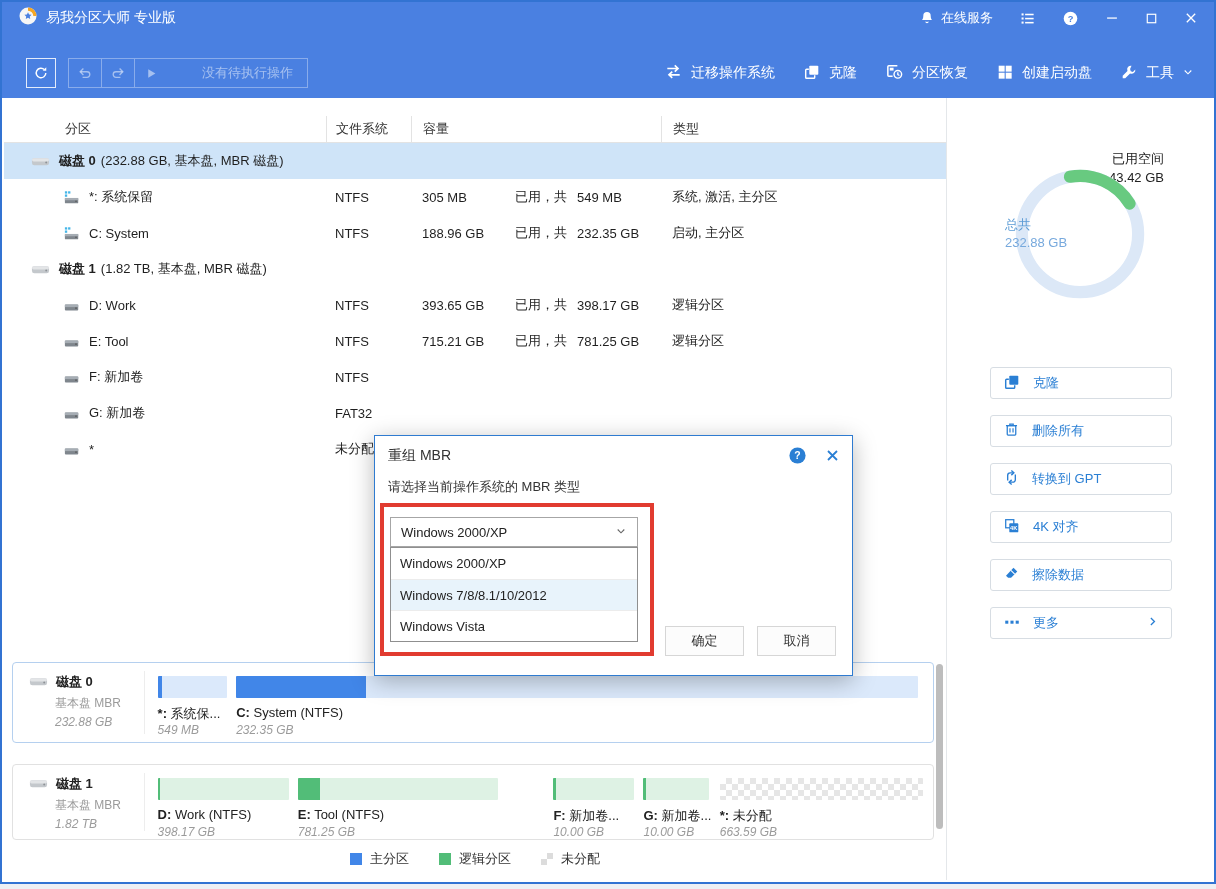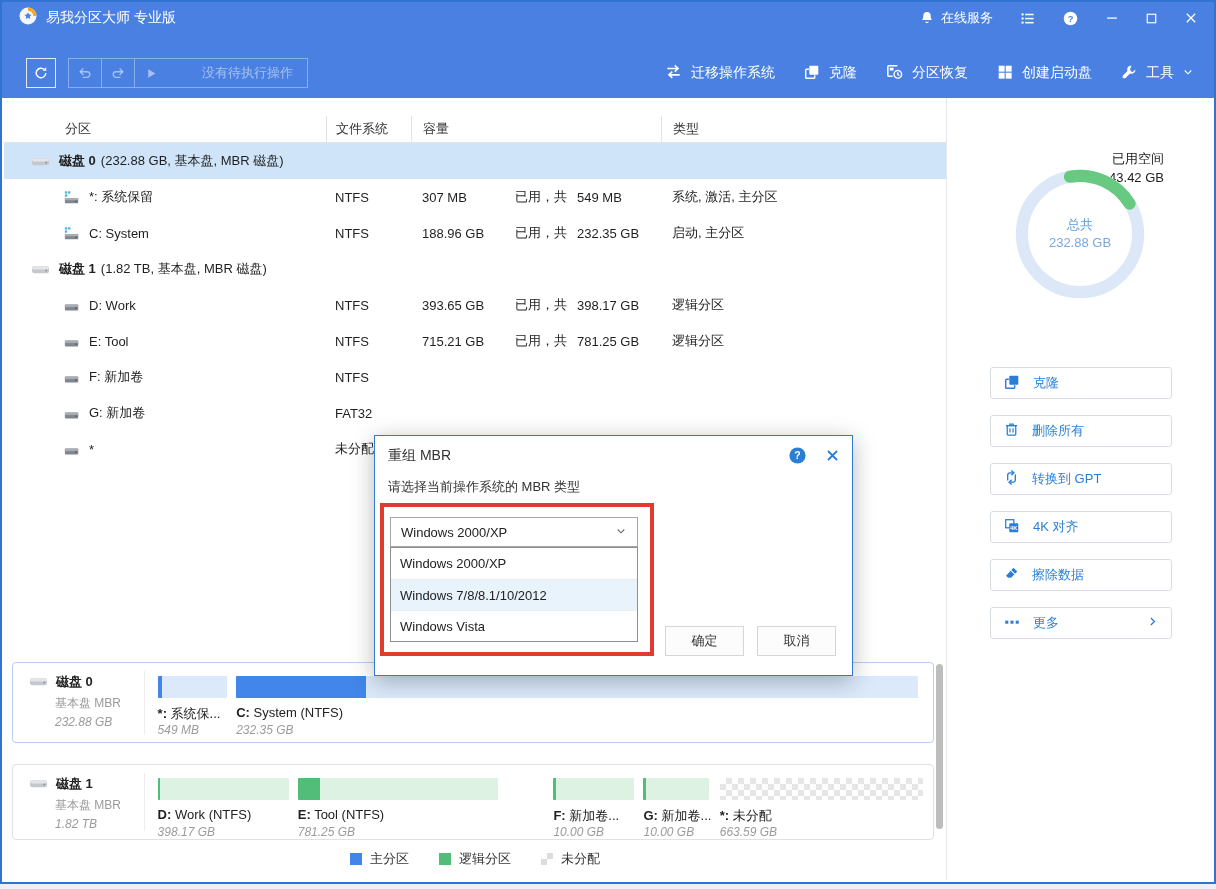--- a/index.html
+++ b/index.html
@@ -71,21 +71,21 @@
              display:flex; align-items:center; justify-content:center; font-size:13px; color:#333; }
   .btn-ok { left:290px; top:190px; }
   .btn-cancel { left:382px; top:190px; }
   .red-box { position:absolute; left:5px; top:67px; width:274px; height:153px;
              border:4px solid #e13b30; z-index:60; pointer-events:none; }
 
   
   .used-block { position:absolute; top:36px; right:48px; text-align:right; font-size:13px; color:#222; line-height:19px;margin-top:15px; }
   .donut-wrap { position:absolute; left:58px; top:61px; width:150px; height:150px; }
   .donut-center { position:absolute; inset:0; display:flex; flex-direction:column;
-                  align-items:center; justify-content:center; font-size:13px; line-height:18px; }
+                  justify-content:center; font-size:13px; line-height:18px; }
   .donut-center .t1 { color:#5b9bd5; }
   .donut-center .t2 { color:#77a9dd; }
   .side-btn { position:absolute; left:43px; width:182px; height:32px; border:1px solid #d7dde3;
               border-radius:3px; background:#fff; display:flex; align-items:center; gap:12px;
               padding:0 12px; font-size:13px; color:#2a7fd4; cursor:default; }
   .side-btn .chev-r { margin-left:auto; }
 
   
   .diskcard { position:absolute; left:8px; width:922px; background:#fff;
               border:1px solid #e1e1e1; border-radius:4px; }
@@ -289,21 +289,21 @@
                   </g>
                   <rect x="1" y="8.5" width="15" height="6" rx="1" fill="#7f868d"></rect>
                   <rect x="1" y="8.5" width="15" height="2.6" fill="#a6adb4"></rect>
                   <circle cx="13.5" cy="12.3" r=".9" fill="#555"></circle>
                 </svg>
               </span>
               <span>*: 系统保留</span>
             </div>
             <div class="rc2">NTFS</div>
             <div class="rc3">
-              <span class="cap-used">307 MB</span>
+              <span class="cap-used">305 MB</span>
               <span>已用，共</span>
               <span class="cap-total">549 MB</span>
             </div>
             <div class="rc4">系统, 激活, 主分区</div>
           </div>
           <div class="row">
             <div class="rc1">
               <span class="ico part-indent">
                 <svg width="16" height="15" viewBox="0 0 18 16">
                   <g fill="#45b6e8">

